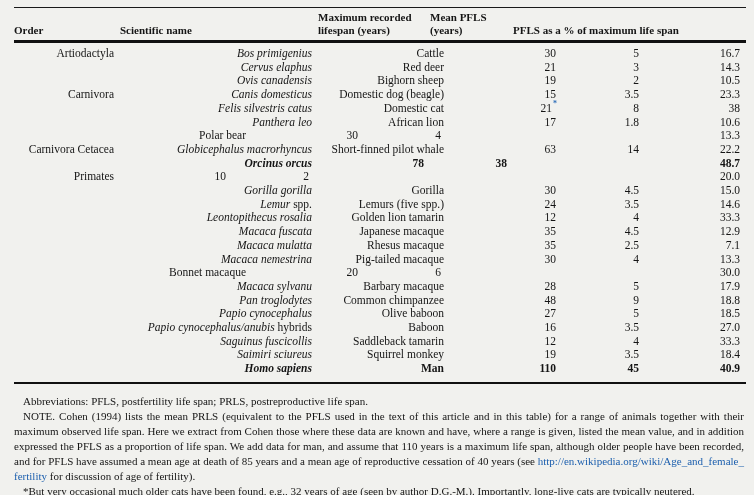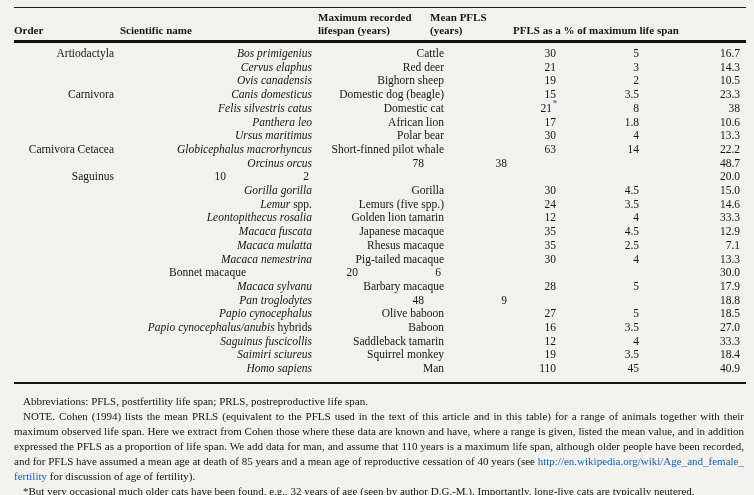--- a/index.html
+++ b/index.html
@@ -25,21 +25,21 @@
   .td,.th{box-sizing:border-box;padding-right:6px;}
   .col-order {width:106px;flex:none;}
   .col-sci   {width:198px;flex:none;}
   .col-common{width:132px;flex:none;}
   .col-max   {width:112px;flex:none;}
   .col-mean  {width:83px;flex:none;}
   .col-pct   {flex:1;}
   .td{font-size:11.5px;line-height:13.7px;white-space:nowrap;}
   .sci{font-style:italic;}
   .sci .suffix{font-style:normal;}
-  .tr.hl .td{font-weight:normal;}
+  .tr.hl .td{font-weight:bold;}
   sup.marker{
     font-size:8px;font-weight:bold;line-height:0;
     position:relative;top:-1px;left:1px;
   }
   .footnotes{
     margin-top:10px;
     font-size:11px;line-height:15px;
     text-align:justify;
     padding-right:2px;
   }
@@ -104,21 +104,20 @@
         <div class="tr">
           <div class="td col-order"></div>
           <div class="td col-sci sci">Panthera leo</div>
           <div class="td col-common">African lion</div>
           <div class="td col-max">17</div>
           <div class="td col-mean">1.8</div>
           <div class="td col-pct">10.6</div>
         </div>
         <div class="tr">
           <div class="td col-order"></div>
-          <div class="td col-sci sci">Ursus maritimus</div>
           <div class="td col-common">Polar bear</div>
           <div class="td col-max">30</div>
           <div class="td col-mean">4</div>
           <div class="td col-pct">13.3</div>
         </div>
         <div class="tr">
           <div class="td col-order">Carnivora Cetacea</div>
           <div class="td col-sci sci">Globicephalus macrorhyncus</div>
           <div class="td col-common">Short-finned pilot whale</div>
           <div class="td col-max">63</div>
@@ -126,21 +125,21 @@
           <div class="td col-pct">22.2</div>
         </div>
         <div class="tr hl">
           <div class="td col-order"></div>
           <div class="td col-sci sci">Orcinus orcus</div>
           <div class="td col-max">78</div>
           <div class="td col-mean">38</div>
           <div class="td col-pct">48.7</div>
         </div>
         <div class="tr">
-          <div class="td col-order">Saguinus</div>
+          <div class="td col-order">Primates</div>
           <div class="td col-max">10</div>
           <div class="td col-mean">2</div>
           <div class="td col-pct">20.0</div>
         </div>
         <div class="tr">
           <div class="td col-order"></div>
           <div class="td col-sci sci">Gorilla gorilla</div>
           <div class="td col-common">Gorilla</div>
           <div class="td col-max">30</div>
           <div class="td col-mean">4.5</div>
@@ -197,20 +196,21 @@
           <div class="td col-order"></div>
           <div class="td col-sci sci">Macaca sylvanu</div>
           <div class="td col-common">Barbary macaque</div>
           <div class="td col-max">28</div>
           <div class="td col-mean">5</div>
           <div class="td col-pct">17.9</div>
         </div>
         <div class="tr">
           <div class="td col-order"></div>
           <div class="td col-sci sci">Pan troglodytes</div>
+          <div class="td col-common">Common chimpanzee</div>
           <div class="td col-max">48</div>
           <div class="td col-mean">9</div>
           <div class="td col-pct">18.8</div>
         </div>
         <div class="tr">
           <div class="td col-order"></div>
           <div class="td col-sci sci">Papio cynocephalus</div>
           <div class="td col-common">Olive baboon</div>
           <div class="td col-max">27</div>
           <div class="td col-mean">5</div>

